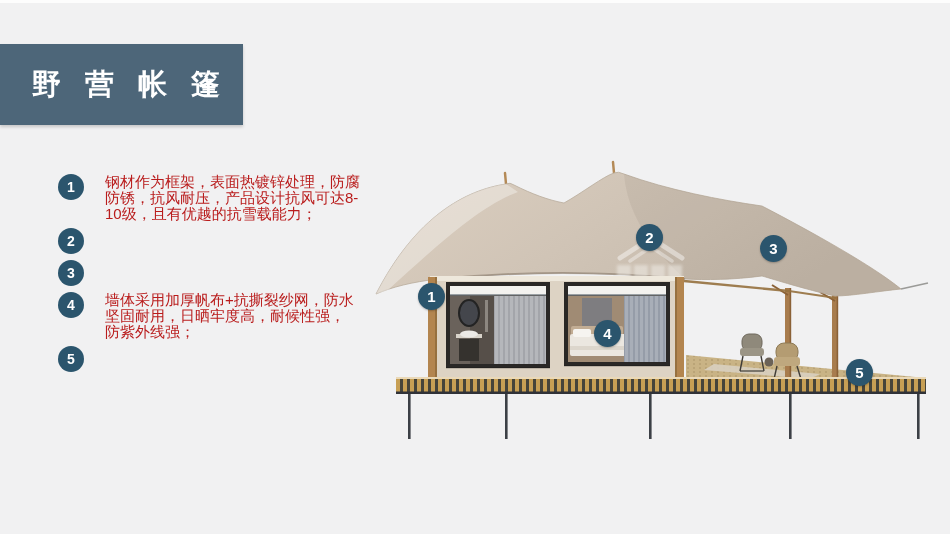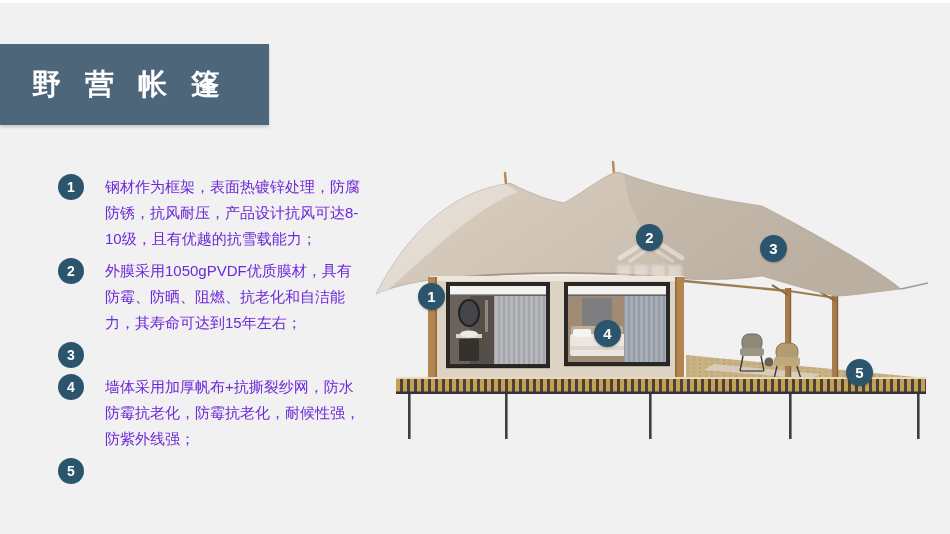--- a/index.html
+++ b/index.html
@@ -1,29 +1,29 @@
 <!DOCTYPE html>
 <html><head>
 <meta charset="utf-8">
 <style>
   html,body{margin:0;padding:0;background:#ffffff;font-family:"Liberation Sans","DejaVu Sans",sans-serif;}
   .slide{position:relative;width:950px;height:534px;background:#f1f1f2;overflow:hidden;}
   .top-strip{position:absolute;left:0;top:0;width:100%;height:3px;background:#fdfdfd;}
 
-  .title-box{position:absolute;left:0;top:44px;width:269px;height:81px;background:#4d6679;
+  .title-box{position:absolute;left:0;top:44px;width:243px;height:81px;background:#4d6679;
              box-shadow:0 2px 3px rgba(0,0,0,0.18);display:flex;align-items:center;}
   .title-text{color:#ffffff;font-weight:bold;font-size:29px;letter-spacing:24px;
               padding-left:32px;white-space:nowrap;overflow:hidden;}
 
   .features{position:absolute;left:58px;top:174px;width:336px;}
   .feature{display:flex;align-items:flex-start;margin-bottom:6px;}
   .feature-badge{flex:0 0 26px;width:26px;height:26px;border-radius:50%;background:#2b556d;
                  color:#fff;font-size:14px;font-weight:bold;display:flex;align-items:center;
                  justify-content:center;margin-right:21px;margin-top:0;}
-  .feature-text{font-size:15px;line-height:26px;color:#6d28d9;white-space:pre-line;}
+  .feature-text{font-size:15px;line-height:16px;color:#b91c1c;white-space:pre-line;}
 
   .tent-figure{position:absolute;left:368px;top:158px;width:582px;height:300px;}
 
   .callout{position:absolute;width:27px;height:27px;border-radius:50%;background:#2b556d;
            color:#fff;font-size:15px;font-weight:bold;display:flex;align-items:center;
            justify-content:center;z-index:5;box-shadow:0 1px 2px rgba(0,0,0,0.25);}
   .callout-1{left:418px;top:283px;}
   .callout-2{left:636px;top:224px;}
   .callout-3{left:760px;top:235px;}
   .callout-4{left:594px;top:320px;}
@@ -41,31 +41,28 @@
 
   <div class="features">
     <div class="feature">
       <div class="feature-badge">1</div>
       <div class="feature-text">钢材作为框架，表面热镀锌处理，防腐
 防锈，抗风耐压，产品设计抗风可达8-
 10级，且有优越的抗雪载能力；</div>
     </div>
     <div class="feature">
       <div class="feature-badge">2</div>
-      <div class="feature-text">外膜采用1050gPVDF优质膜材，具有
-防霉、防晒、阻燃、抗老化和自洁能
-力，其寿命可达到15年左右；</div>
     </div>
     <div class="feature">
       <div class="feature-badge">3</div>
     </div>
     <div class="feature">
       <div class="feature-badge">4</div>
       <div class="feature-text">墙体采用加厚帆布+抗撕裂纱网，防水
-防霉抗老化，防霉抗老化，耐候性强，
+坚固耐用，日晒牢度高，耐候性强，
 防紫外线强；</div>
     </div>
     <div class="feature">
       <div class="feature-badge">5</div>
     </div>
   </div>
 
   <div class="tent-figure">
     <svg viewBox="0 0 582 300" width="582" height="300" xmlns="http://www.w3.org/2000/svg">
       <defs>

